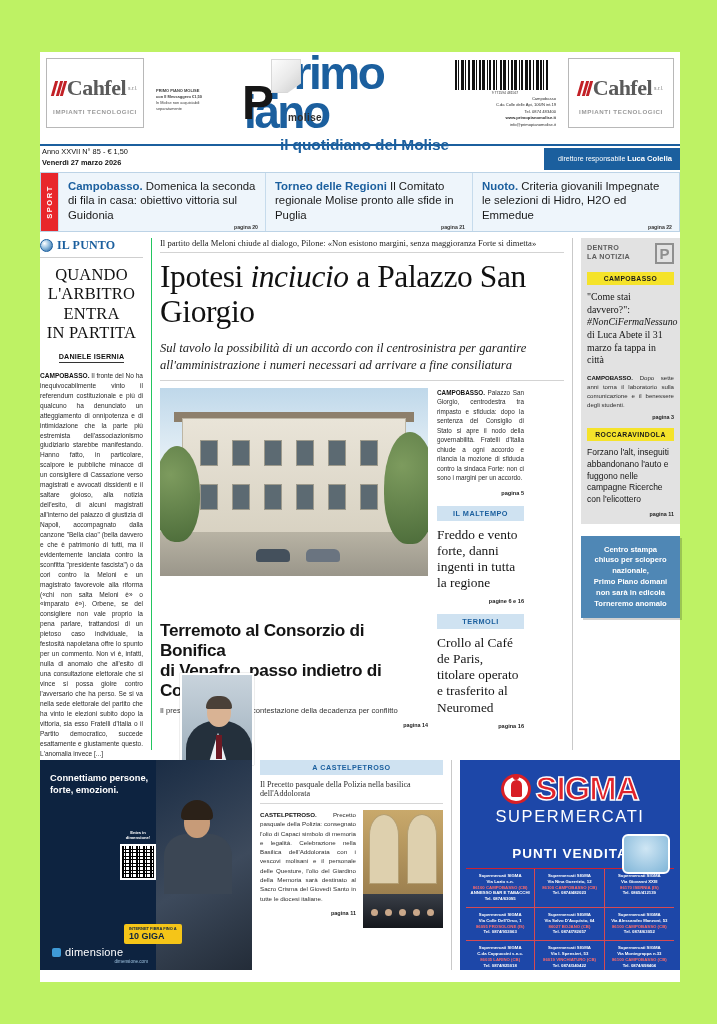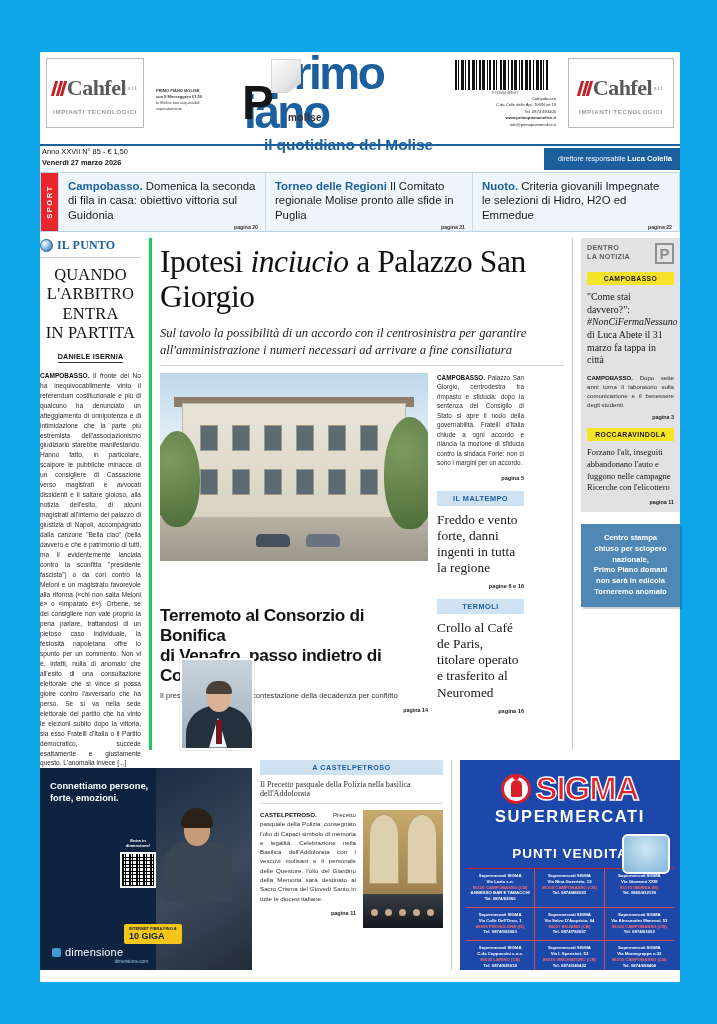--- a/index.html
+++ b/index.html
@@ -5,21 +5,21 @@
   * { box-sizing: border-box; margin: 0; padding: 0; }
   html, body {
     width: 717px; height: 1024px;
     background: #ffffff;
     font-family: "Liberation Sans", sans-serif;
     overflow: hidden;
   }
   .page {
     position: relative;
     width: 717px; height: 1024px;
-    background: #0ea5e9;
+    background: #bef264;
     padding: 12px;
   }
   .sheet {
     position: absolute;
     left: 40px; top: 52px;
     width: 640px; height: 930px;
     background: #fff;
   }
 
   
@@ -66,21 +66,21 @@
     position: absolute; left: 29px; top: 5px; width: 30px; height: 34px;
     background: linear-gradient(135deg,#fdfdfd 0%,#e9e9e9 55%,#cfcfcf 100%);
     clip-path: polygon(0 0, 100% 0, 100% 72%, 55% 100%, 0 100%);
     border: 1px solid #d8d8d8;
   }
   .logo-molise {
     position: absolute; left: 46px; top: 58px;
     font-size: 10px; font-weight: bold; color: #2f2f2f; letter-spacing: 0.4px;
   }
   .tagline {
-    position: absolute; left: 224px; top: 84px;
+    position: absolute; left: 240px; top: 84px;
     font-size: 15.5px; font-weight: bold; color: #1b5f9e; letter-spacing: -0.1px;
   }
 
   .barcode-box { position: absolute; left: 415px; top: 8px; width: 100px; height: 34px; }
   .barcode { display: flex; height: 30px; align-items: flex-end; gap: 0px; }
   .barcode i { display: block; background: #111; height: 30px; }
   .barcode-num { font-size: 3.4px; text-align: center; color: #333; margin-top: 1px; }
   .contact {
     position: absolute; left: 390px; top: 44px; width: 126px;
     text-align: right; font-size: 4.1px; line-height: 1.55; color: #2a2a2a;
@@ -120,21 +120,21 @@
   .sport-cell:first-of-type { border-left: none; }
   .sport-txt { font-size: 11.4px; line-height: 1.26; color: #1a1a1a; }
   .sport-txt b { color: #1b5f9e; }
   .sport-pg {
     position: absolute; right: 7px; bottom: 1px;
     font-size: 5.2px; font-weight: bold; color: #333;
   }
 
   
   .maingrid { display: flex; margin-top: 6px; height: 512px; }
-  .col-punto { width: 112px; padding-right: 8px; border-right: 3px solid #22c55e; }
+  .col-punto { width: 112px; padding-right: 8px; border-right: 1px solid #22c55e; }
   .col-center { flex: 1; padding: 0 8px; }
   .col-right { width: 108px; padding-left: 8px; border-left: 1px solid #c9c9c9; }
 
   
   .punto-head { display: flex; align-items: center; gap: 4px; }
   .punto-circle {
     width: 13px; height: 13px; border-radius: 50%;
     background: radial-gradient(circle at 32% 32%, #ffffff 0%, #9dc4e2 40%, #1b5f9e 100%);
     border: 1px solid #1b5f9e;
   }
@@ -271,31 +271,31 @@
   .dentro-head {
     font-family: "Liberation Serif", serif; font-size: 9.9px; line-height: 1.28; color: #141414;
   }
   .dentro-head .hash { font-style: italic; }
   .dentro-body {
     margin-top: 6px; font-size: 6.1px; line-height: 1.48; text-align: justify; color: #2d2d2d;
   }
   .dentro-body b { color: #111; }
   .dentro-pg { text-align: right; font-size: 5.4px; font-weight: bold; color: #222; margin-top: 5px; }
   .dentro-head2 {
-    font-family: Liberation Serif, serif; font-size: 8.5px; line-height: 1.38; color: #141414;
+    font-family: Liberation Sans, sans-serif; font-size: 8.5px; line-height: 1.38; color: #141414;
   }
   .notice-box {
     margin-top: 12px; background: #4f87b5; color: #fff; text-align: center;
     font-size: 7.6px; font-weight: bold; line-height: 1.42; padding: 9px 5px;
     box-shadow: 2px 2px 0 rgba(0,0,0,.18);
   }
 
   
   .bottom { display: flex; margin-top: 10px; height: 210px; }
-  .bot-ad { width: 212px; position: relative; background: #0d2340; overflow: hidden; margin-top: 8px; }
+  .bot-ad { width: 212px; position: relative; background: #0d2340; overflow: hidden; }
   .bot-mid { width: 200px; padding: 0 8px; border-right: 1px solid #c9c9c9; }
   .bot-sigma { flex: 1; margin-left: 8px; background: #1d47a8; position: relative; overflow: hidden; }
 
   .ad-text {
     position: absolute; left: 10px; top: 12px; width: 122px;
     color: #fff; font-size: 9.3px; font-weight: bold; line-height: 1.32;
   }
   .ad-photo {
     position: absolute; right: 0; top: 0; width: 96px; height: 100%;
     background: linear-gradient(150deg,#1b2d45,#3d4a5c 55%,#232c38);
@@ -367,21 +367,21 @@
   .sg-man { width:11px; height:17px; background:#d81f26;
     border-radius: 6px 6px 2px 2px; position:relative; }
   .sg-man:before { content:''; position:absolute; left:2.5px; top:-6px; width:6px; height:6px;
     border-radius:50%; background:#d81f26; }
   .sg-word {
     font-size: 33px; font-weight: bold; color:#e0232a; letter-spacing: -1px;
     font-family: "Liberation Sans", sans-serif; line-height: 1;
     -webkit-text-stroke: 1.4px #ffffff;
   }
   .sg-sub {
-    text-align:center; color:#fff; font-size: 16.5px; font-weight:bold;
+    text-align:center; color:#fff; font-size: 16.5px; font-weight:normal;
     letter-spacing: 1.6px; margin-top: 2px;
   }
   .sg-seal {
     position:absolute; right: 10px; top: 74px; width: 48px; height: 40px;
     background: radial-gradient(circle at 50% 35%, #cfe6f4, #7fb5d8);
     border: 2px solid #fff; border-radius: 6px;
   }
   .sg-pv { text-align:center; color:#fff; font-size: 13.5px; font-weight:bold;
     letter-spacing: 1px; margin-top: 20px; }
   .sg-grid {
@@ -568,20 +568,21 @@
       <div style="text-align:center">
         <span class="edit-author">DANIELE ISERNIA</span>
       </div>
       <div class="edit-body">
         <b>CAMPOBASSO.</b><span> Il fronte del No ha inequivocabilmente vinto il referendum costituzionale e più di qualcuno ha denunciato un atteggiamento di onnipotenza e di intimidazione che la parte più estremista dell'associazionismo giudiziario starebbe manifestando. Hanno fatto, in particolare, scalpore le pubbliche minacce di un consigliere di Cassazione verso magistrati e avvocati dissidenti e il saltare gioioso, alla notizia dell'esito, di alcuni magistrati all'interno del palazzo di giustizia di Napoli, accompagnato dalla canzone "Bella ciao" (bella davvero e che è patrimonio di tutti, ma il evidentemente lanciata contro la sconfitta "presidente fascista") o da cori contro la Meloni e un magistrato favorevole alla riforma («chi non salta Meloni è» o «imparato è»). Orbene, se del consigliere non vale proprio la pena parlare, trattandosi di un pietoso caso individuale, la festosità napoletana offre lo spunto per un commento. Non vi è, infatti, nulla di anomalo che all'esito di una consultazione elettorale che si vince si possa gioire contro l'avversario che ha perso. Se si va nella sede elettorale del partito che ha vinto le elezioni subito dopo la vittoria, sia esso Fratelli d'Italia o il Partito democratico, succede esattamente e giustamente questo. L'anomalia invece [...]</span>
       </div>
       <div class="edit-cont">continua a pagina 3</div>
     </div>
 
     <div class="col-center">
+      <div class="kicker">Il partito della Meloni chiude al dialogo, Pilone: «Non esistono margini, senza maggioranza Forte si dimetta»</div>
       <div class="headline">
         <div><span>Ipotesi </span><span class="it">inciucio</span><span> a Palazzo San Giorgio</span></div>
       </div>
       <div class="subhead">Sul tavolo la possibilità di un accordo con il centrosinistra per garantire all'amministrazione i numeri necessari ad arrivare a fine consiliatura</div>
 
       <div class="mid-row">
         <div class="mid-photo-col">
           <div class="photo-main">
             <div class="ph-sky"></div>
             <div class="ph-roof"></div>

